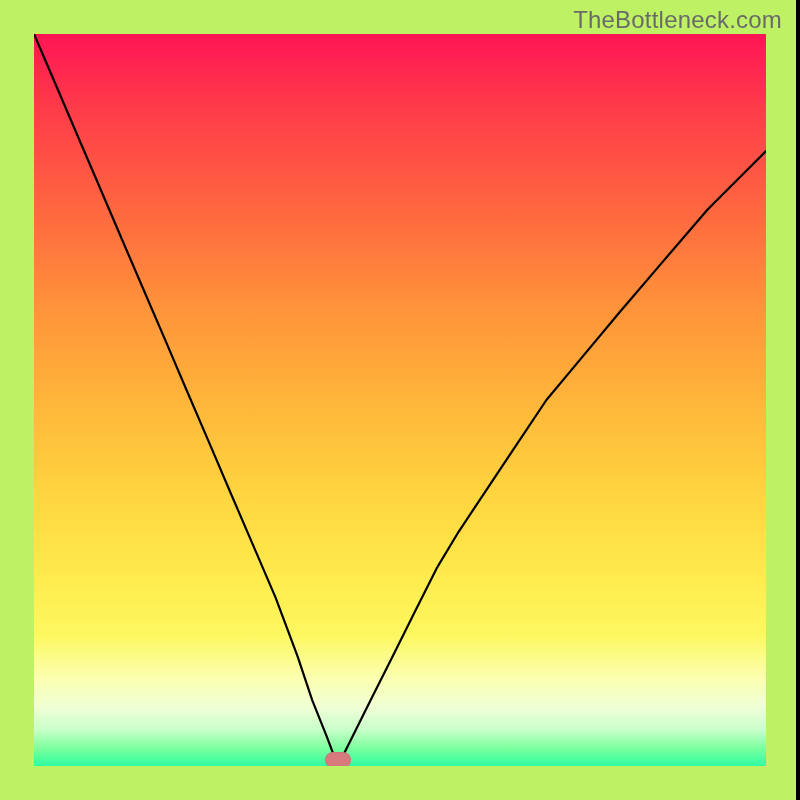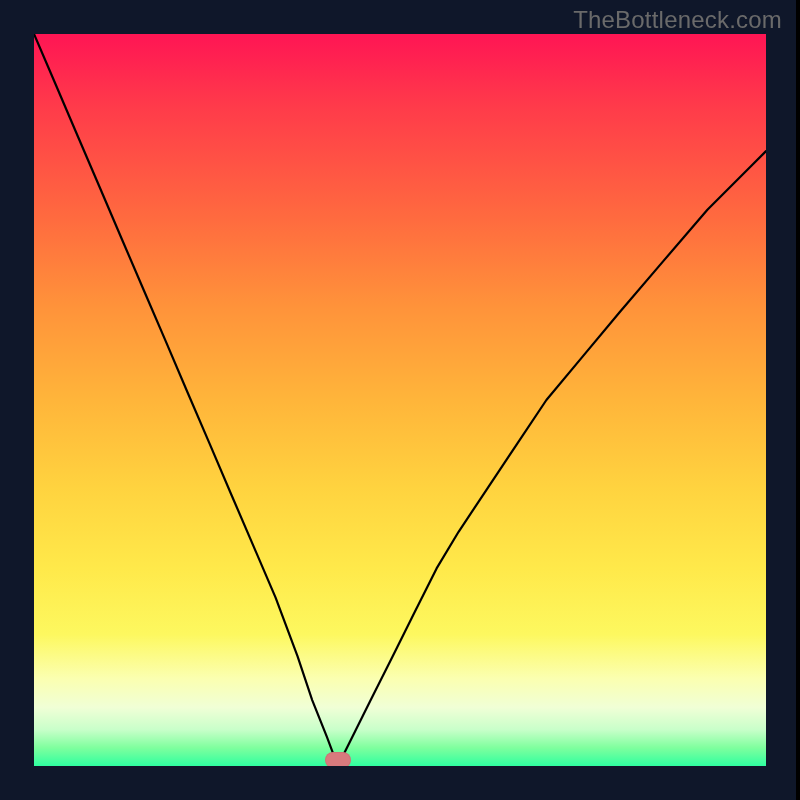--- a/index.html
+++ b/index.html
@@ -10,21 +10,21 @@
     background: #000;
     overflow: hidden;
     font-family: Arial, Helvetica, sans-serif;
   }
   .frame {
     position: absolute;
     left: 0;
     top: 0;
     width: 796px;
     height: 800px;
-    background: #0f172a;
+    background: #bef264;
   }
   .watermark {
     position: absolute;
     top: 6px;
     right: 14px;
     color: #6a6a6a;
     font-size: 24px;
     font-weight: 400;
     letter-spacing: 0.2px;
     user-select: none;

